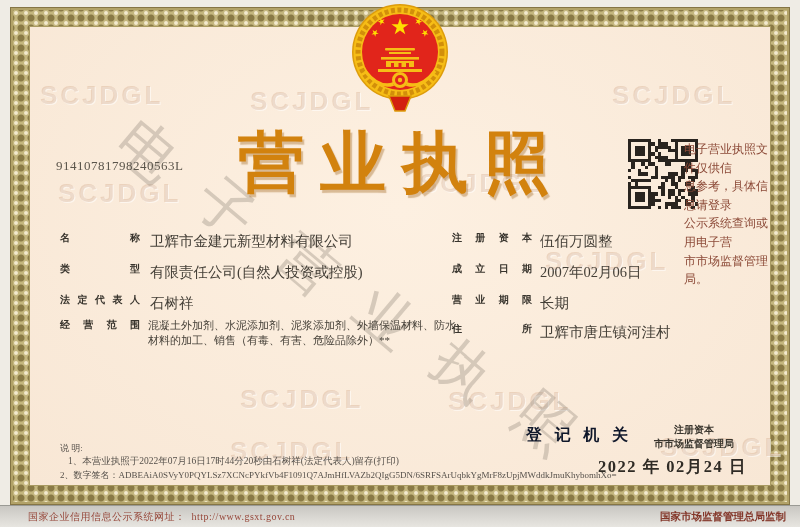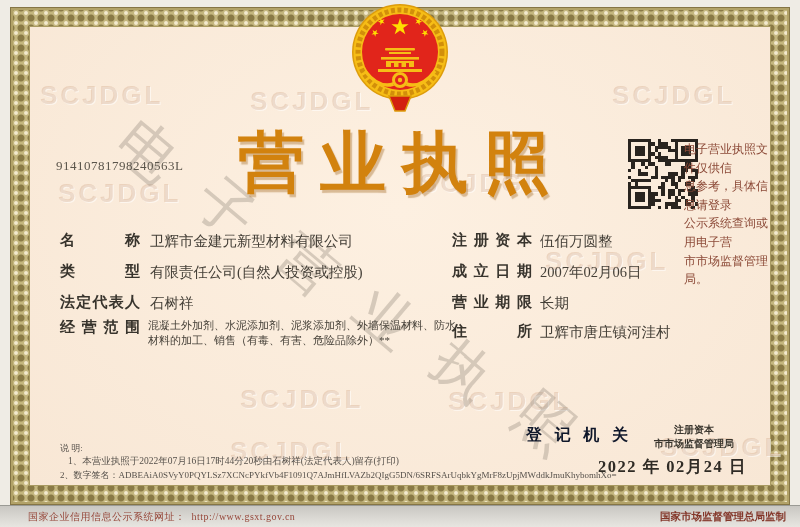--- a/index.html
+++ b/index.html
@@ -38,21 +38,21 @@
   .title{position:absolute;left:238px;top:118px;font-size:66px;font-weight:bold;
     color:#d2820e;letter-spacing:16px;text-shadow:2px 3px 1px rgba(150,85,10,0.35);}
 
   
   .qr{position:absolute;left:628px;top:139px;width:70px;height:70px;}
   .qr i{position:absolute;background:#29241f;}
   .qr-caption{position:absolute;left:684px;top:140px;width:90px;font-size:12px;
     line-height:1.55;color:#8c4a38;font-family:"Liberation Serif",serif;}
 
   
-  .flabel{position:absolute;font-size:15px;font-weight:bold;color:#38342d;width:80px;
+  .flabel{position:absolute;font-size:10px;font-weight:bold;color:#38342d;width:80px;
     text-align:justify;text-align-last:justify;}
   .fvalue{position:absolute;font-family:"Liberation Serif",serif;font-size:14.5px;color:#443f37;}
   .fvalue.small{font-size:11px;line-height:1.4;width:312px;}
 
   .reg-label{position:absolute;left:526px;top:425px;width:102px;font-size:16px;
     font-weight:bold;color:#0f172a;text-align:justify;text-align-last:justify;}
   .reg-name{position:absolute;left:646px;top:423px;width:96px;font-size:10px;line-height:1.35;
     font-weight:600;color:#3a362e;font-family:"Liberation Serif",serif;text-align:center;}
   .issue-date{position:absolute;left:598px;top:456px;font-size:16.5px;font-weight:600;
     letter-spacing:1.5px;color:#2f2b25;font-family:"Liberation Serif",serif;white-space:pre;}

